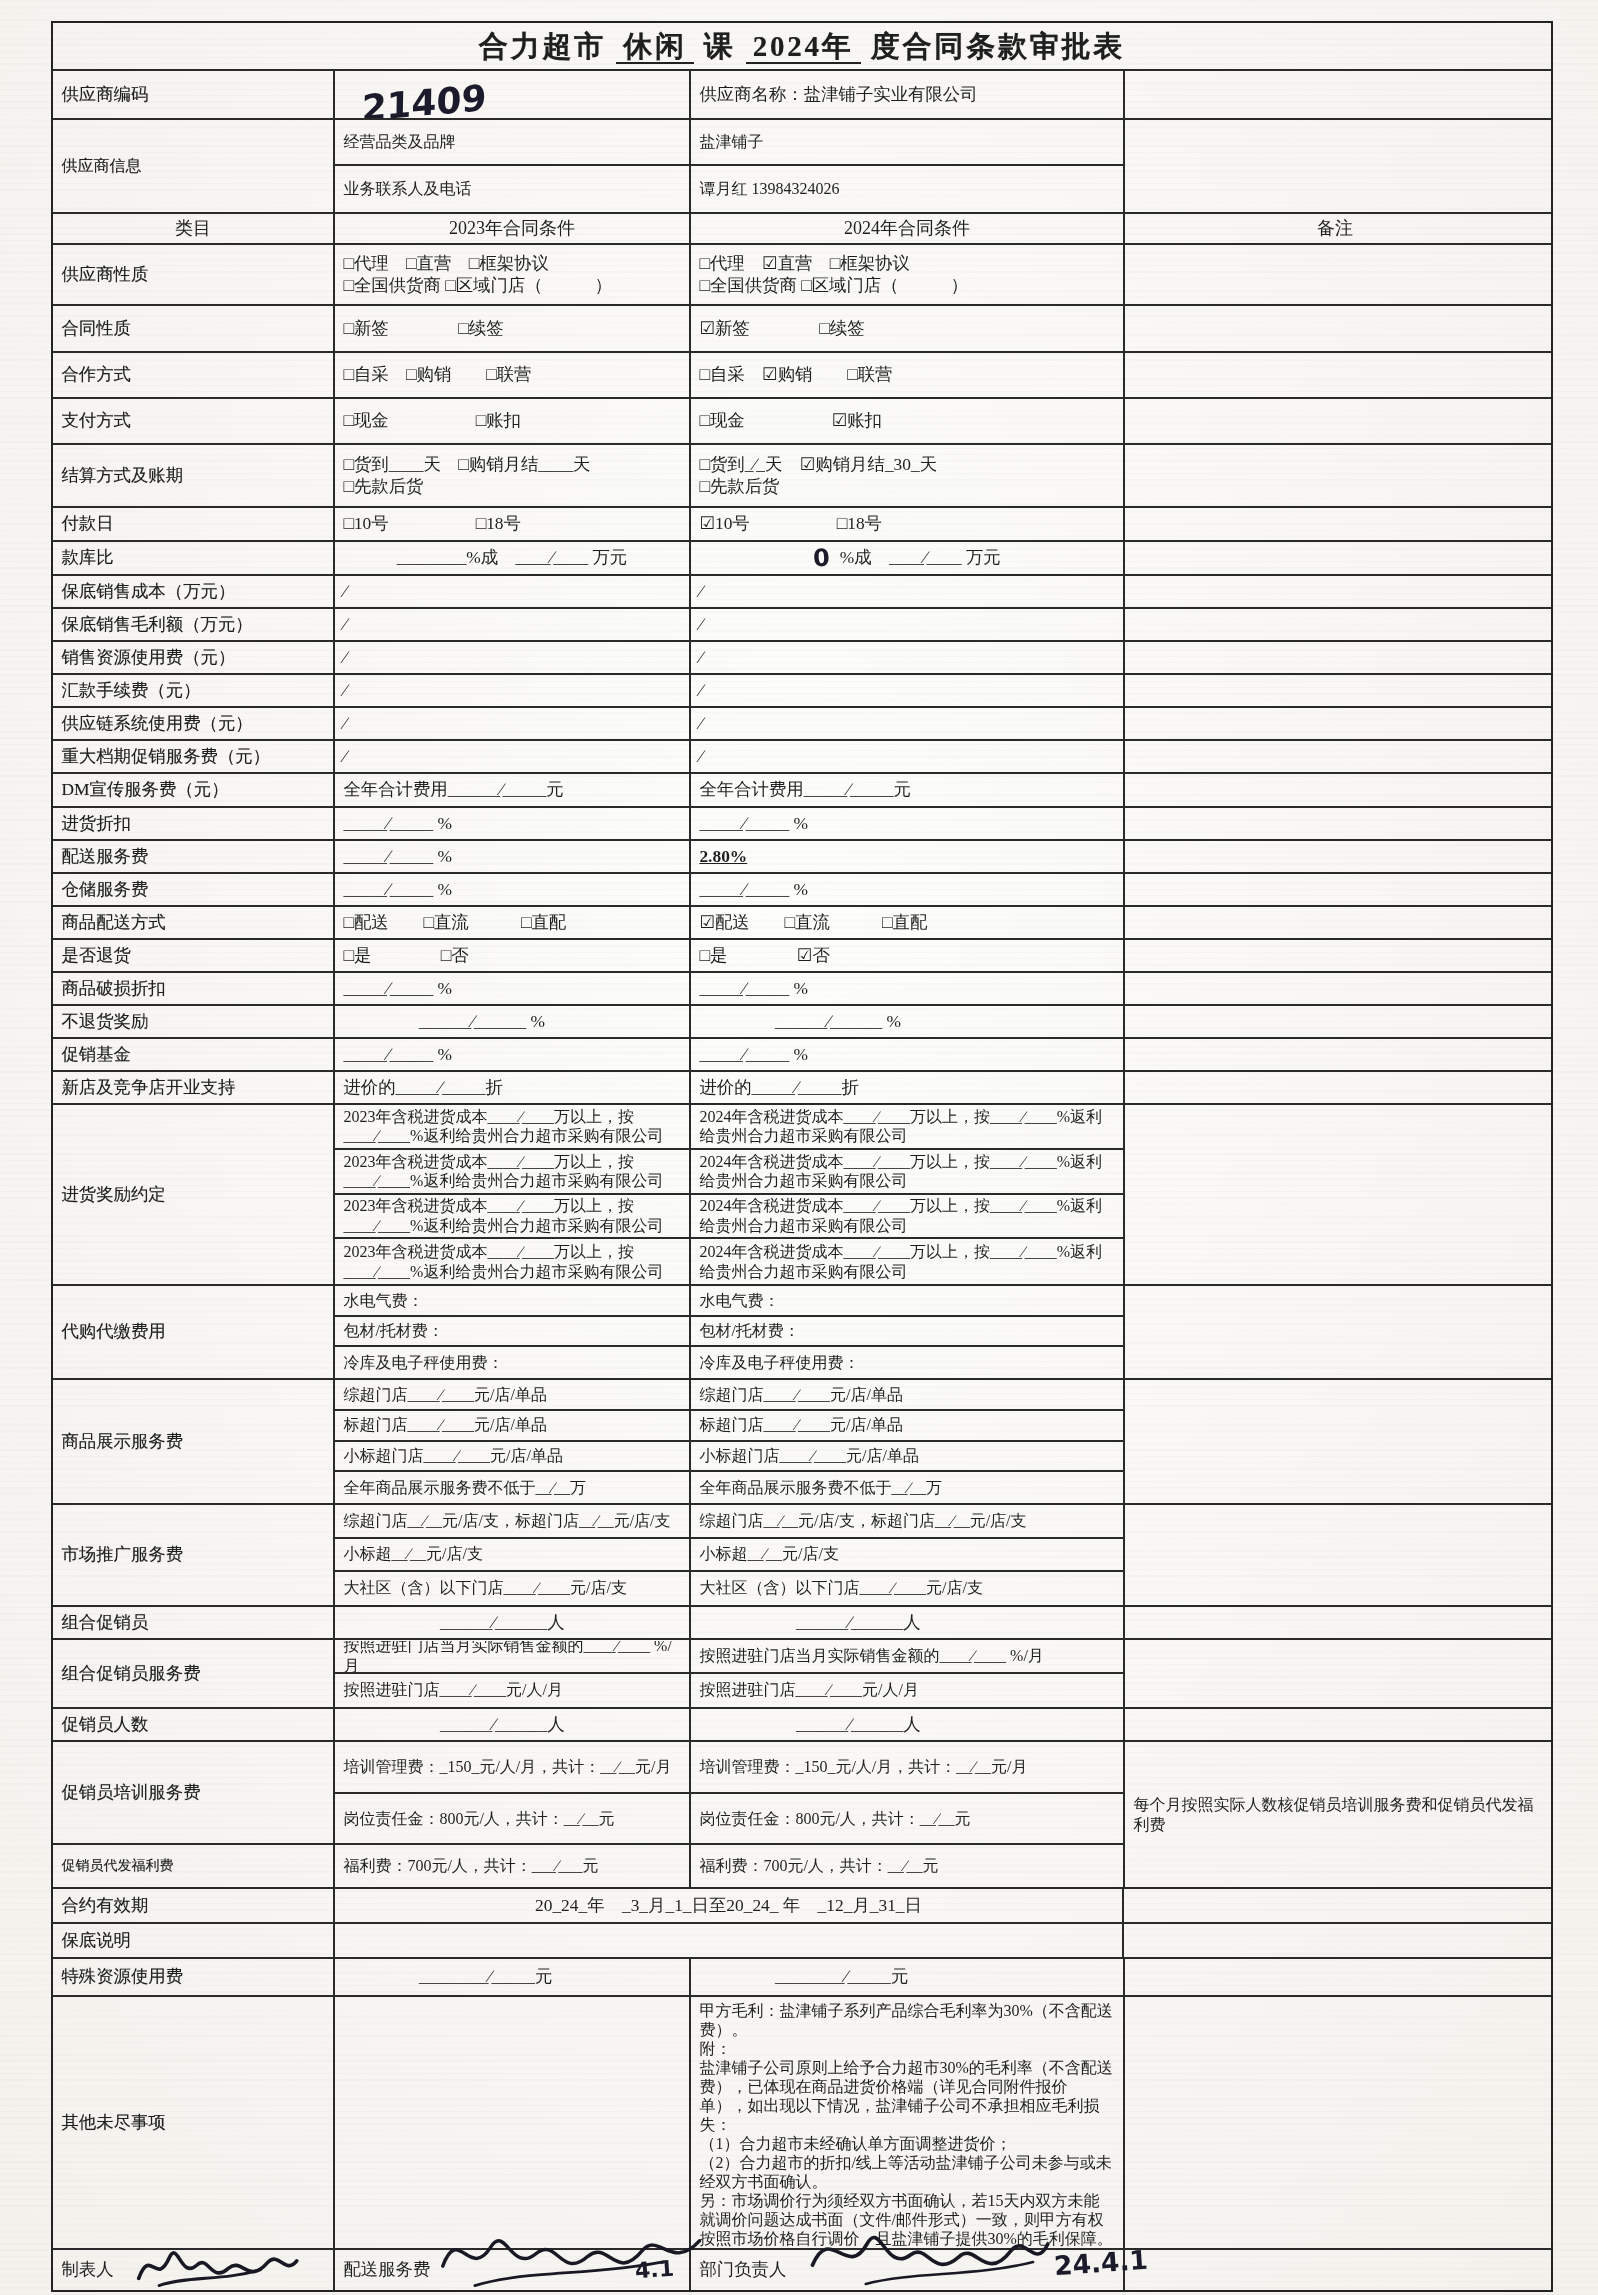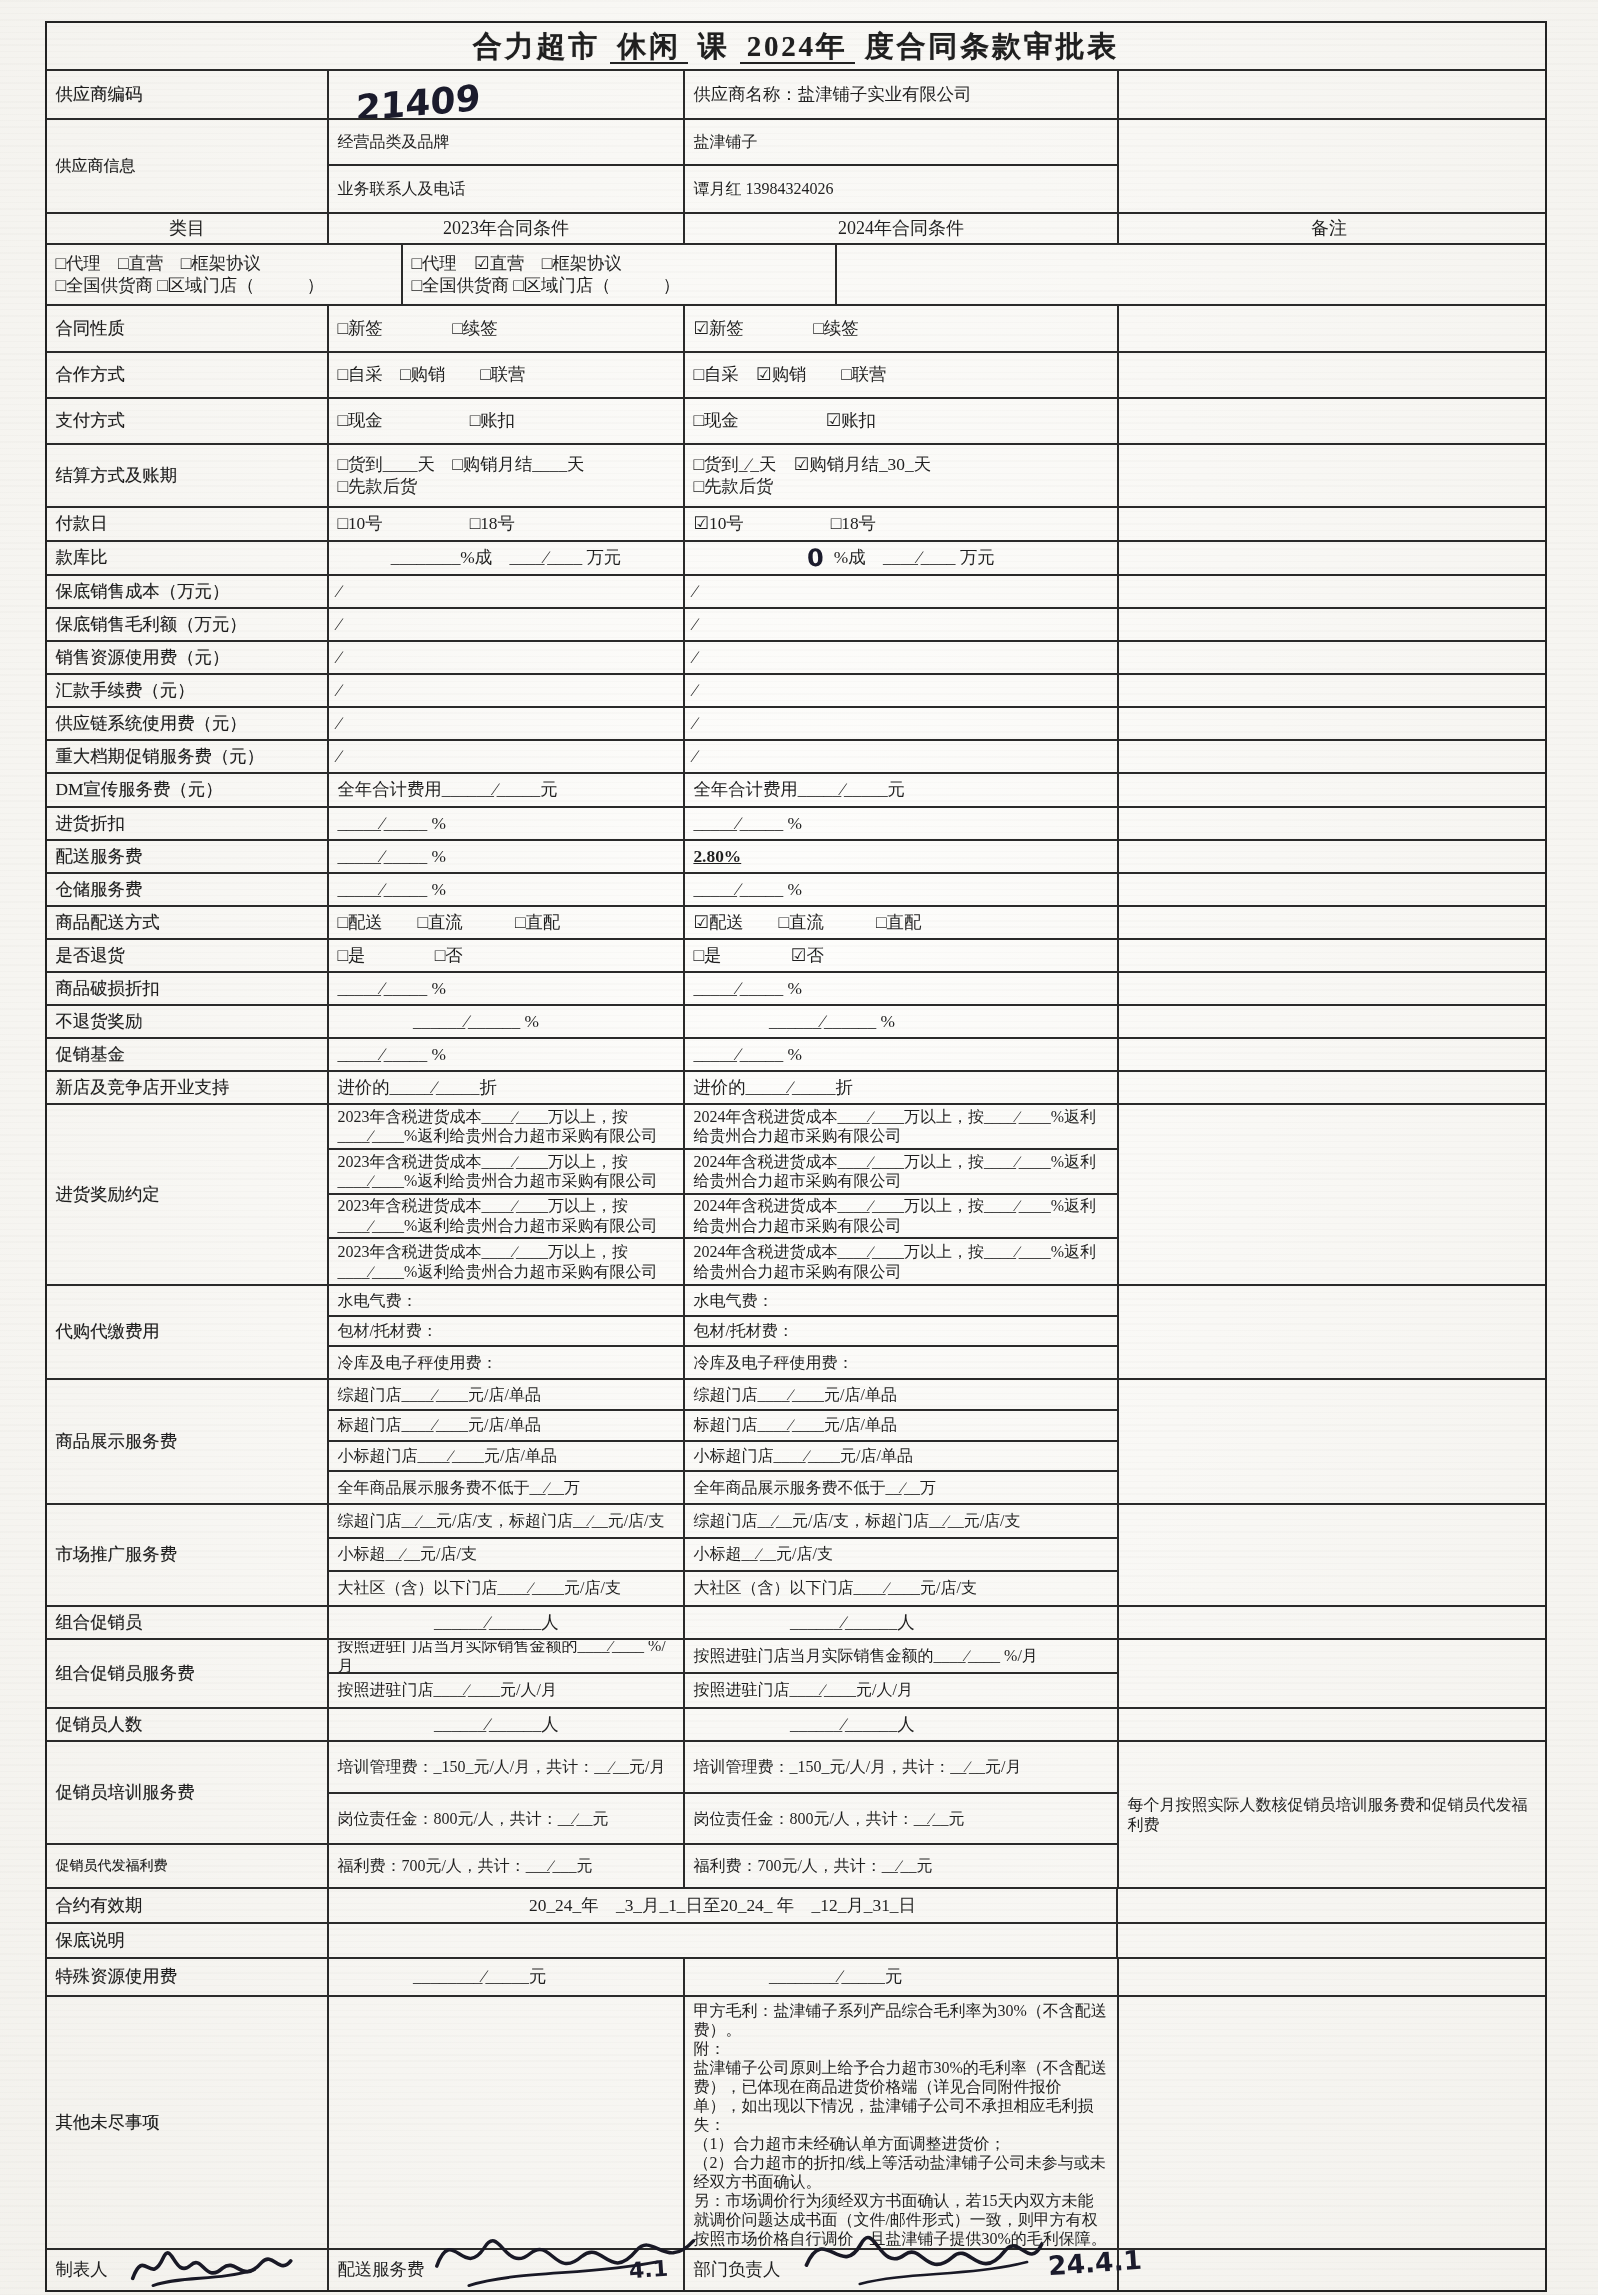--- a/index.html
+++ b/index.html
@@ -1,21 +1,21 @@
 <!DOCTYPE html>
 <html style="font-size:11px"><head>
 <meta charset="utf-8">
 <style>
   html,body{margin:0;padding:0;}
   body{width:1598px;height:2295px;background:#ebe8e2;font-family:"Liberation Serif","DejaVu Serif",serif;color:#1f1f1f;}
   .page{position:relative;width:1598px;height:2295px;background:#fbfaf6;overflow:hidden;}
   .page::before{content:"";position:absolute;inset:0;pointer-events:none;
     background:repeating-linear-gradient(0deg,rgba(60,55,45,.02) 0 1.4px,transparent 1.4px 6.3px),
                radial-gradient(ellipse at 50% 40%,rgba(255,255,255,.6),rgba(120,110,95,.06) 95%);}
-  .tbl{position:absolute;left:45px;top:21px;width:1498px;border:2.8px solid #232323;background:transparent;}
+  .tbl{position:absolute;left:51px;top:21px;width:1498px;border:2.8px solid #232323;background:transparent;}
   .row{display:flex;border-bottom:2.1px solid #2a2a2a;position:relative;}
   .row:last-child{border-bottom:none;}
   .c{box-sizing:border-box;border-right:2.1px solid #2a2a2a;padding:2.1px 8.4px;display:flex;flex-direction:column;justify-content:center;font-size:17.4px;line-height:1.25;overflow:hidden;position:relative;}
   .c1{width:282px;}
   .c2{width:356px;}
   .c3{width:434px;}
   .c4{width:420px;border-right:none;font-size:16.7px;}
   .c23{width:789px;}
   .col{box-sizing:border-box;border-right:2.1px solid #2a2a2a;display:flex;flex-direction:column;padding:0;justify-content:center;}
   .col:last-child{border-right:none;}
@@ -82,20 +82,21 @@
   </div>
 
   <div class="row" style="height:29px">
     <div class="c c1 hdr">类目</div>
     <div class="c c2 hdr">2023年合同条件</div>
     <div class="c c3 hdr">2024年合同条件</div>
     <div class="c c4 hdr">备注</div>
   </div>
 
   <div class="row" style="height:59px">
+    <div class="c c1 lbl">供应商性质</div>
     <div class="c c2">
       <div>□代理　□直营　□框架协议</div>
       <div>□全国供货商 □区域门店（　　　）</div>
     </div>
     <div class="c c3">
       <div>□代理　☑直营　□框架协议</div>
       <div>□全国供货商 □区域门店（　　　）</div>
     </div>
     <div class="c c4"></div>
   </div>

